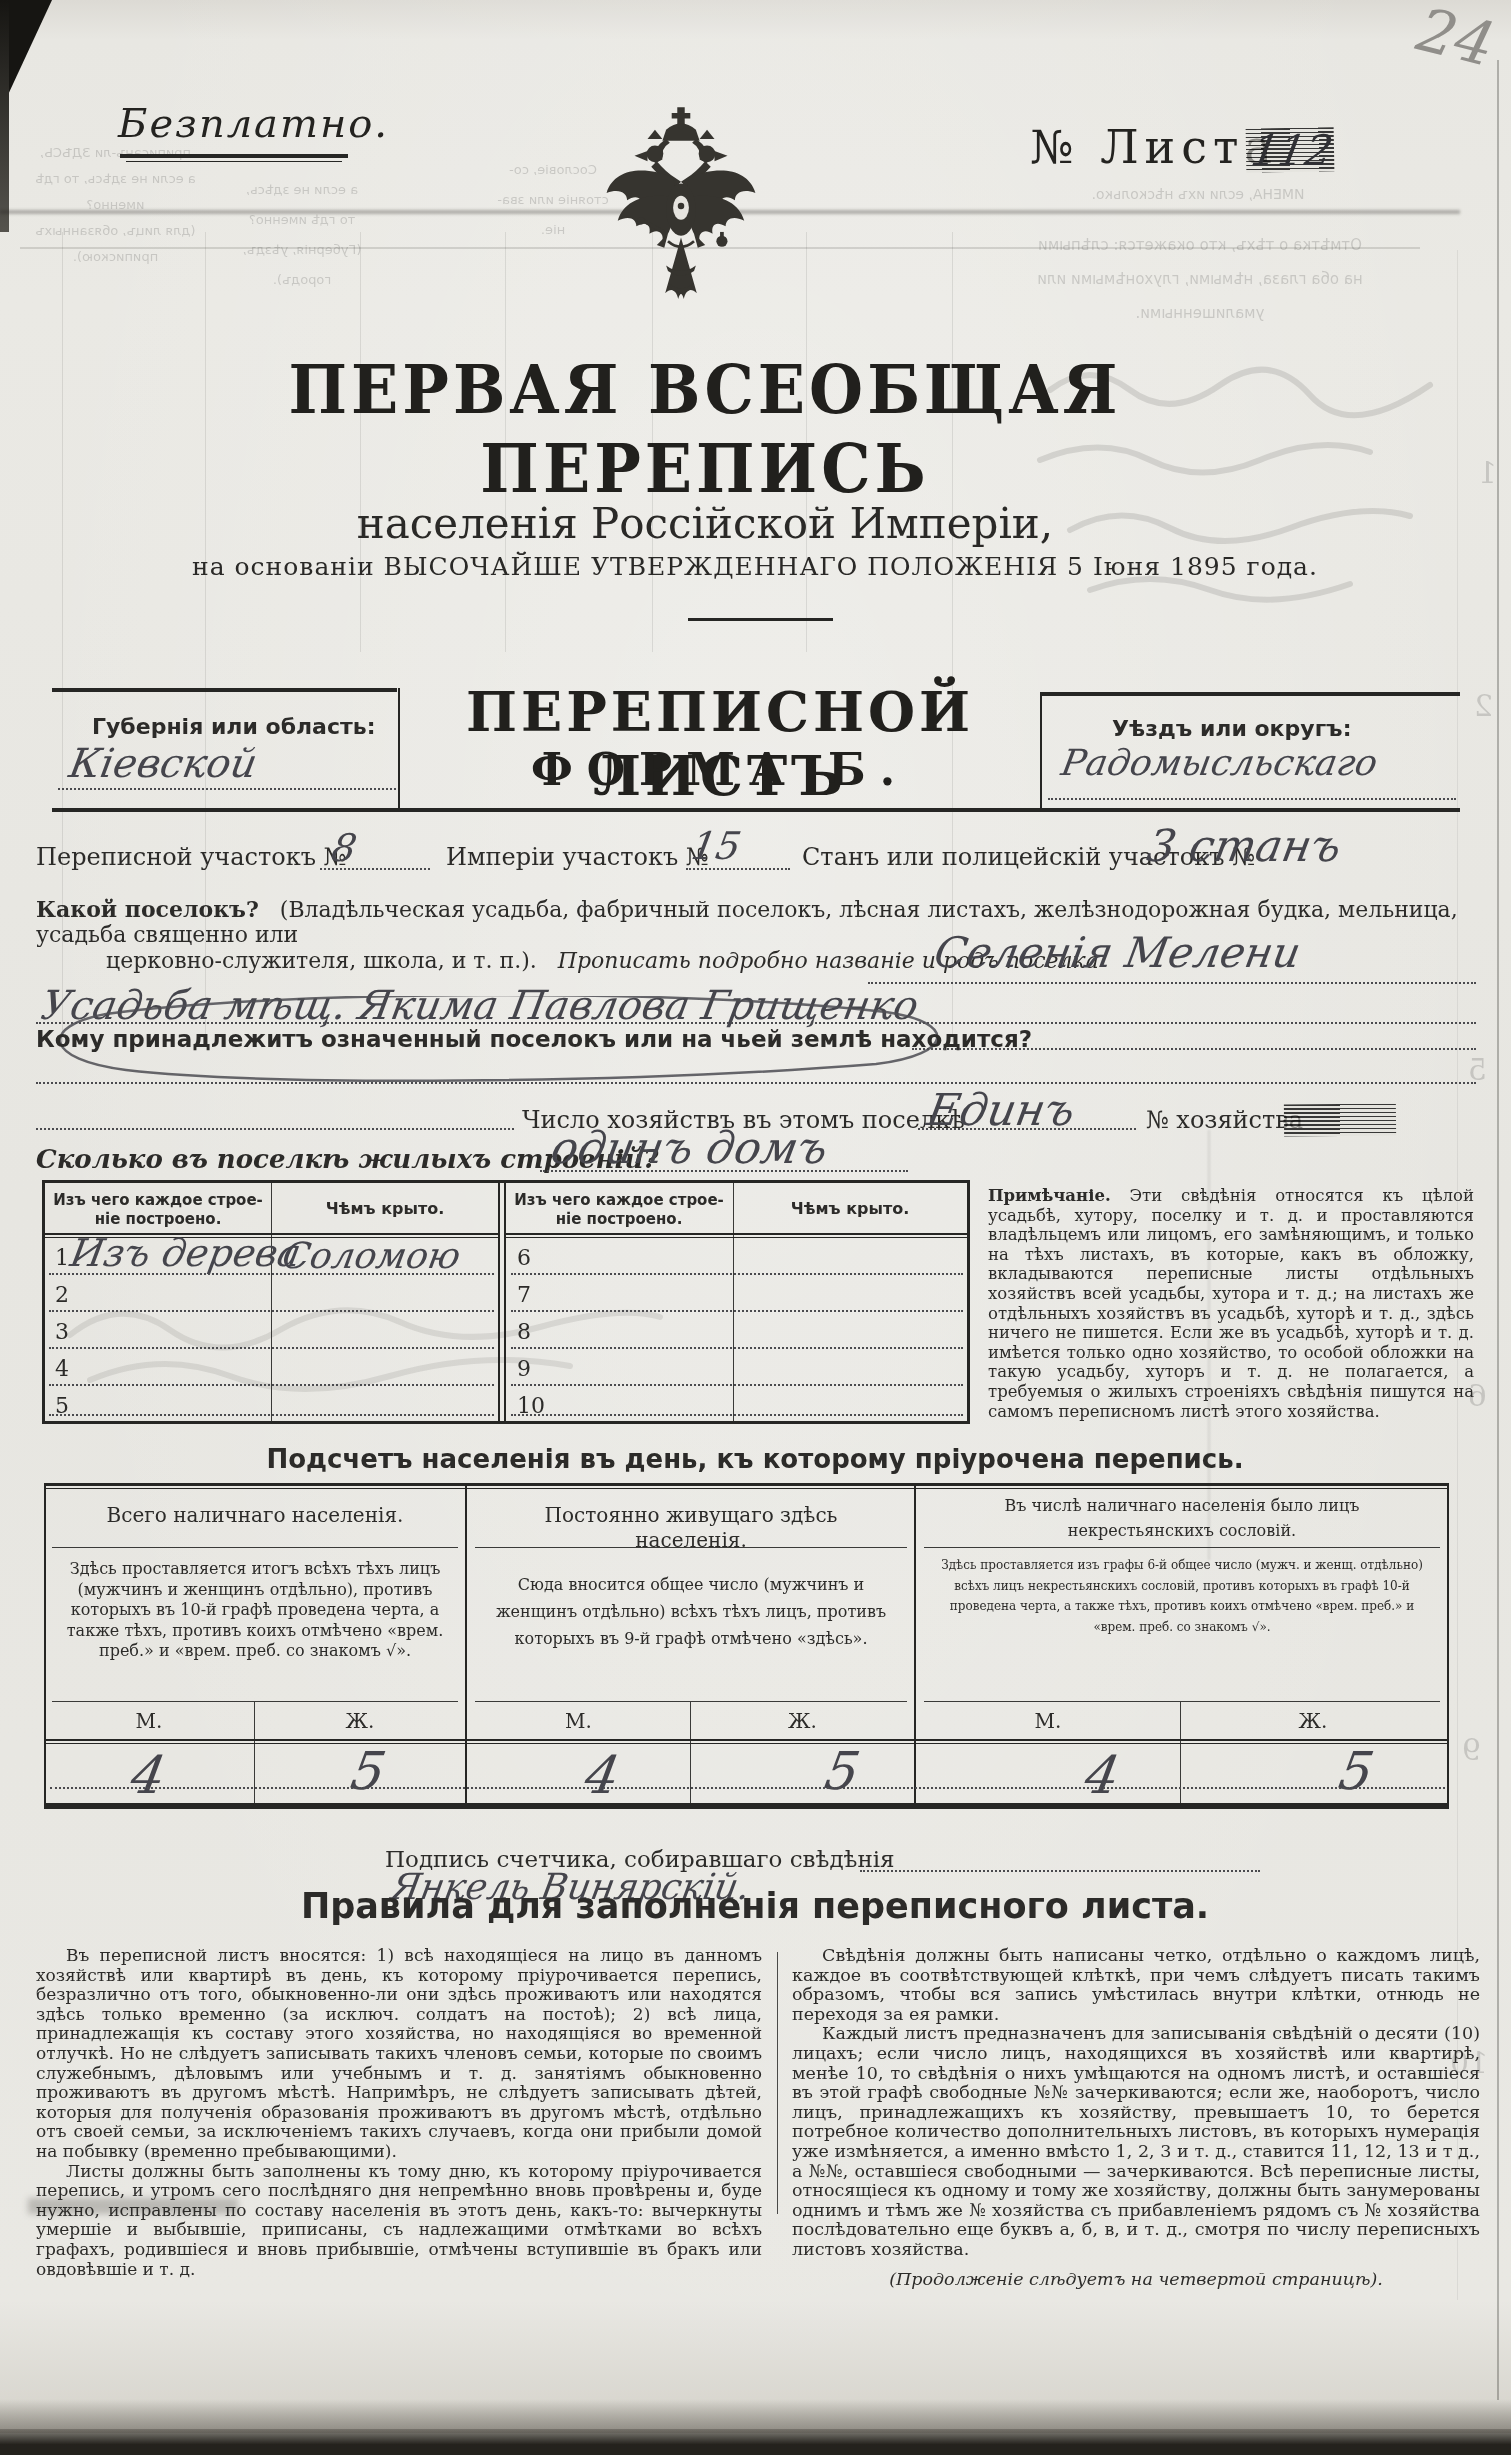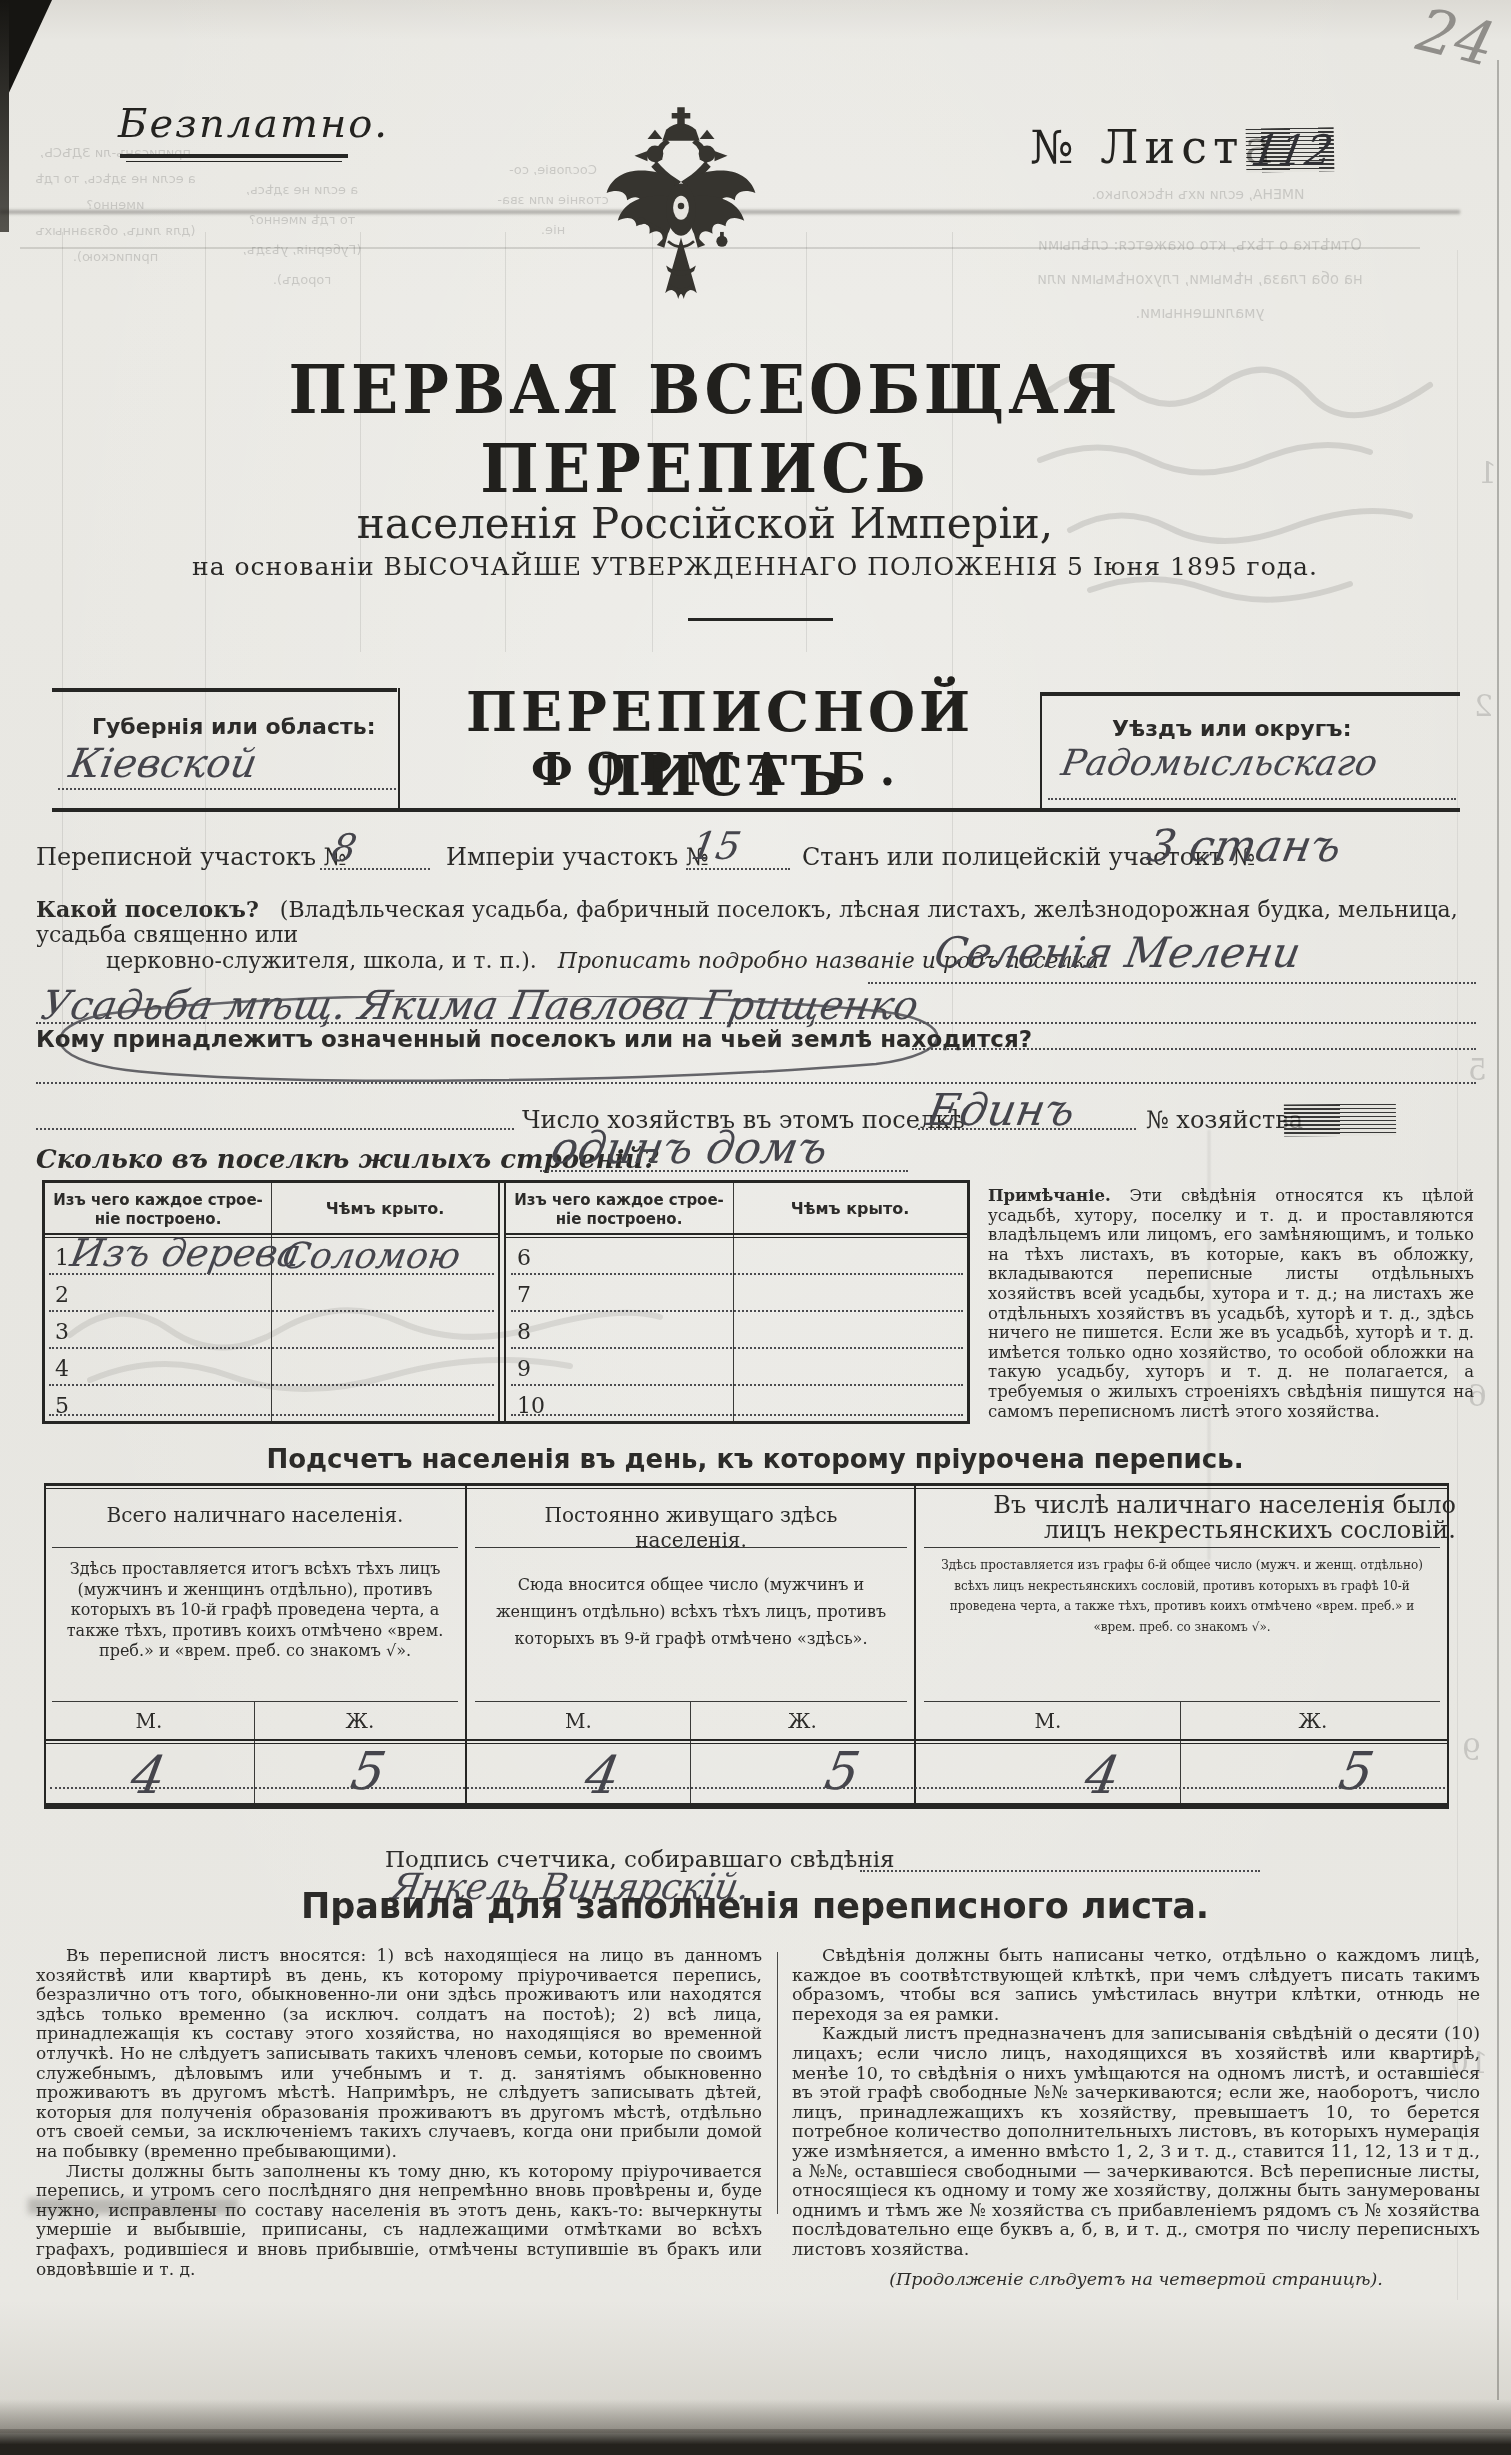--- a/index.html
+++ b/index.html
@@ -247,21 +247,21 @@
     <div class="abs rule" style="left:0;top:5px;width:1405px;height:1px;"></div>
     <div class="abs" style="left:0;top:0;width:2px;height:326px;background:#262624;"></div>
     <div class="abs" style="left:1403px;top:0;width:2px;height:326px;background:#262624;"></div>
     <div class="abs rule" style="left:0;top:320px;width:1405px;height:6px;"></div>
 
     <div class="abs" style="left:421px;top:0;width:2px;height:320px;background:#262624;"></div>
     <div class="abs" style="left:870px;top:0;width:2px;height:320px;background:#262624;"></div>
 
     <div class="abs serif center" style="left:20px;top:20px;width:382px;font-size:20px;line-height:25px;">Всего наличнаго населенія.</div>
     <div class="abs serif center" style="left:443px;top:20px;width:408px;font-size:20px;line-height:25px;">Постоянно живущаго здѣсь населенія.</div>
-    <div class="abs serif center" style="left:920px;top:10px;width:492px;font-size:24px;line-height:25px;text-align:right;">Въ числѣ наличнаго населенія было лицъ некрестьянскихъ сословій.</div>
+    <div class="abs serif center" style="left:892px;top:10px;width:492px;font-size:16px;line-height:25px;">Въ числѣ наличнаго населенія было лицъ некрестьянскихъ сословій.</div>
 
     <div class="abs" style="left:8px;top:64px;width:406px;height:1px;background:#3a3a38;"></div>
     <div class="abs" style="left:431px;top:64px;width:432px;height:1px;background:#3a3a38;"></div>
     <div class="abs" style="left:880px;top:64px;width:516px;height:1px;background:#3a3a38;"></div>
 
     <div class="abs serif center" style="left:16px;top:76px;width:390px;font-size:16px;line-height:20.5px;">Здѣсь проставляется итогъ всѣхъ тѣхъ лицъ (мужчинъ и женщинъ отдѣльно), противъ которыхъ въ 10-й графѣ проведена черта, а также тѣхъ, противъ коихъ отмѣчено «врем. преб.» и «врем. преб. со знакомъ √».</div>
     <div class="abs serif center" style="left:440px;top:88px;width:414px;font-size:16px;line-height:27px;">Сюда вносится общее число (мужчинъ и женщинъ отдѣльно) всѣхъ тѣхъ лицъ, противъ которыхъ въ 9-й графѣ отмѣчено «здѣсь».</div>
     <div class="abs serif center" style="left:888px;top:72px;width:500px;font-size:12px;line-height:20.5px;">Здѣсь проставляется изъ графы 6-й общее число (мужч. и женщ. отдѣльно) всѣхъ лицъ некрестьянскихъ сословій, противъ которыхъ въ графѣ 10-й проведена черта, а также тѣхъ, противъ коихъ отмѣчено «врем. преб.» и «врем. преб. со знакомъ √».</div>
 
     <div class="abs" style="left:8px;top:218px;width:406px;height:1px;background:#3a3a38;"></div>

